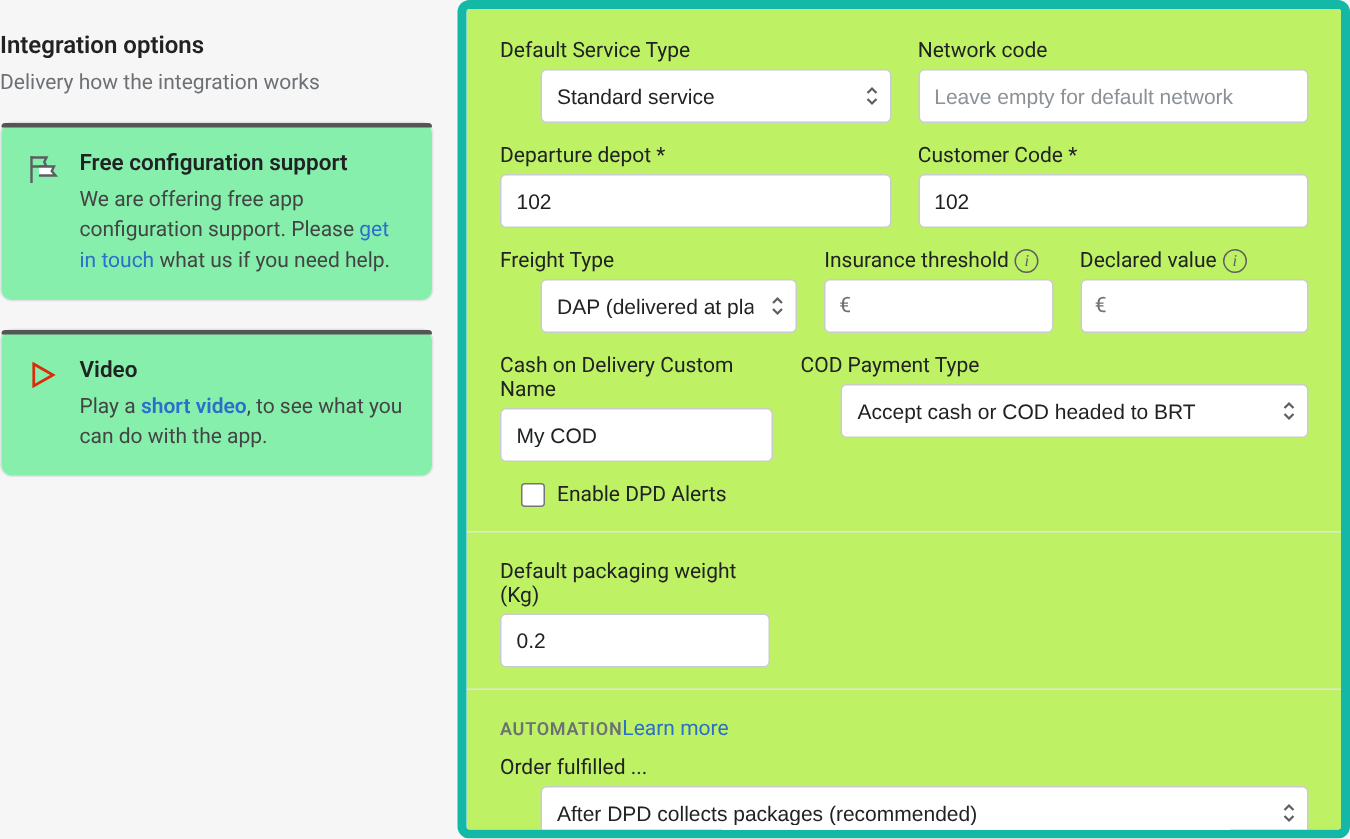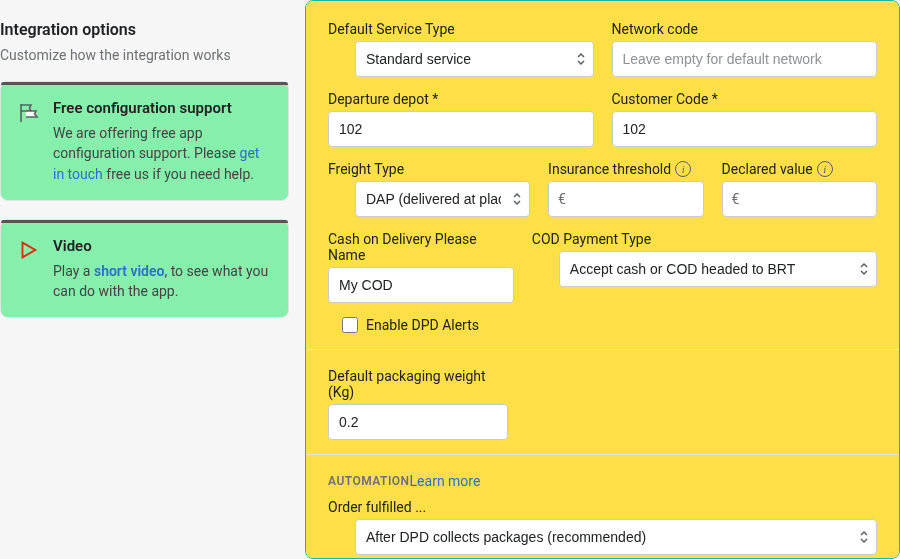--- a/index.html
+++ b/index.html
@@ -30,22 +30,22 @@
   .card-top-bar { height: 3px; background: #555; border-radius: 2px; margin: -16px -16px 14px -16px; border-top-left-radius:8px; border-top-right-radius:8px;}
   .card-row { display: flex; gap: 12px; align-items: flex-start; }
   .card-icon { width: 24px; height: 24px; flex-shrink: 0; margin-top:2px;}
   .card-title { font-weight: 600; font-size: 15px; margin-bottom: 6px; }
   .card-text { color: #444; font-size: 14px; line-height: 1.45; }
   .link { color: #2c6ecb; cursor: pointer; }
   .link-bold { color: #2c6ecb; font-weight: 600; cursor: pointer; }
 
   .main {
     flex: 1;
-    background: #fde047;
-    border: 1px solid #14b8a6;
+    background: #bef264;
+    border: 6px solid #14b8a6;
     border-radius: 8px;
     padding: 20px 22px;
     margin-top: 0;
     overflow-y:auto;
   }
   .form-row { display: flex; gap: 18px; margin-bottom: 14px; }
   .field { flex: 1; display: flex; flex-direction: column; }
   .field-label { font-size: 14px; color: #202223; margin-bottom: 4px; display:flex; align-items:center; gap:4px;}
   .input-text, .select {
     border: 1px solid #c9cccf;
@@ -79,36 +79,36 @@
   }
   svg { display:block; }
   .w-small { max-width:180px;}
 </style>
 </head>
 <body>
 
 <div class="layout">
   <aside class="sidebar">
     <div class="side-title">Integration options</div>
-    <div class="side-sub">Customize how the integration works</div>
+    <div class="side-sub">Delivery how the integration works</div>
 
     <div class="card">
       <div class="card-top-bar"></div>
       <div class="card-row">
         <div class="card-icon">
           <svg viewBox="0 0 24 24" width="24" height="24" fill="none" stroke="#5c5f62" stroke-width="1.6">
             <path d="M4 3v18"></path>
               <path d="M4 4h10l-1.5 3L14 10H4"></path>
               <path d="M9 10h10l-1.5 3L20 16H9" fill="#fff"></path>
           </svg>
         </div>
         <div>
           <div class="card-title">Free configuration support</div>
           <div class="card-text">
-            <span>We are offering free app configuration support. Please </span><span class="link">get in touch</span><span> free us if you need help.</span>
+            <span>We are offering free app configuration support. Please </span><span class="link">get in touch</span><span> what us if you need help.</span>
           </div>
         </div>
       </div>
     </div>
 
     <div class="card">
       <div class="card-top-bar"></div>
       <div class="card-row">
         <div class="card-icon">
           <svg viewBox="0 0 24 24" width="22" height="22" fill="none" stroke="#d82c0d" stroke-width="2">
@@ -185,21 +185,21 @@
         <div class="field-label">
           <span>Declared value</span>
           <span class="info-icon">i</span>
         </div>
         <div class="euro-input"><input class="input-text" type="text" style=""></div>
       </div>
     </div>
 
     <div class="form-row">
       <div class="field" style="flex:0.7">
-        <div class="field-label">Cash on Delivery Please Name</div>
+        <div class="field-label">Cash on Delivery Custom Name</div>
         <input class="input-text" type="text" value="My COD" style="">
       </div>
       <div class="field" style="flex:1.3">
         <div class="field-label">COD Payment Type</div>
         <div class="select-wrap">
           <select class="select">
             <option>Accept cash or COD headed to BRT</option>
           </select>
           <span class="chevrons">
             <svg width="10" height="14" viewBox="0 0 10 14" stroke="currentColor" fill="none" stroke-width="1.5">

